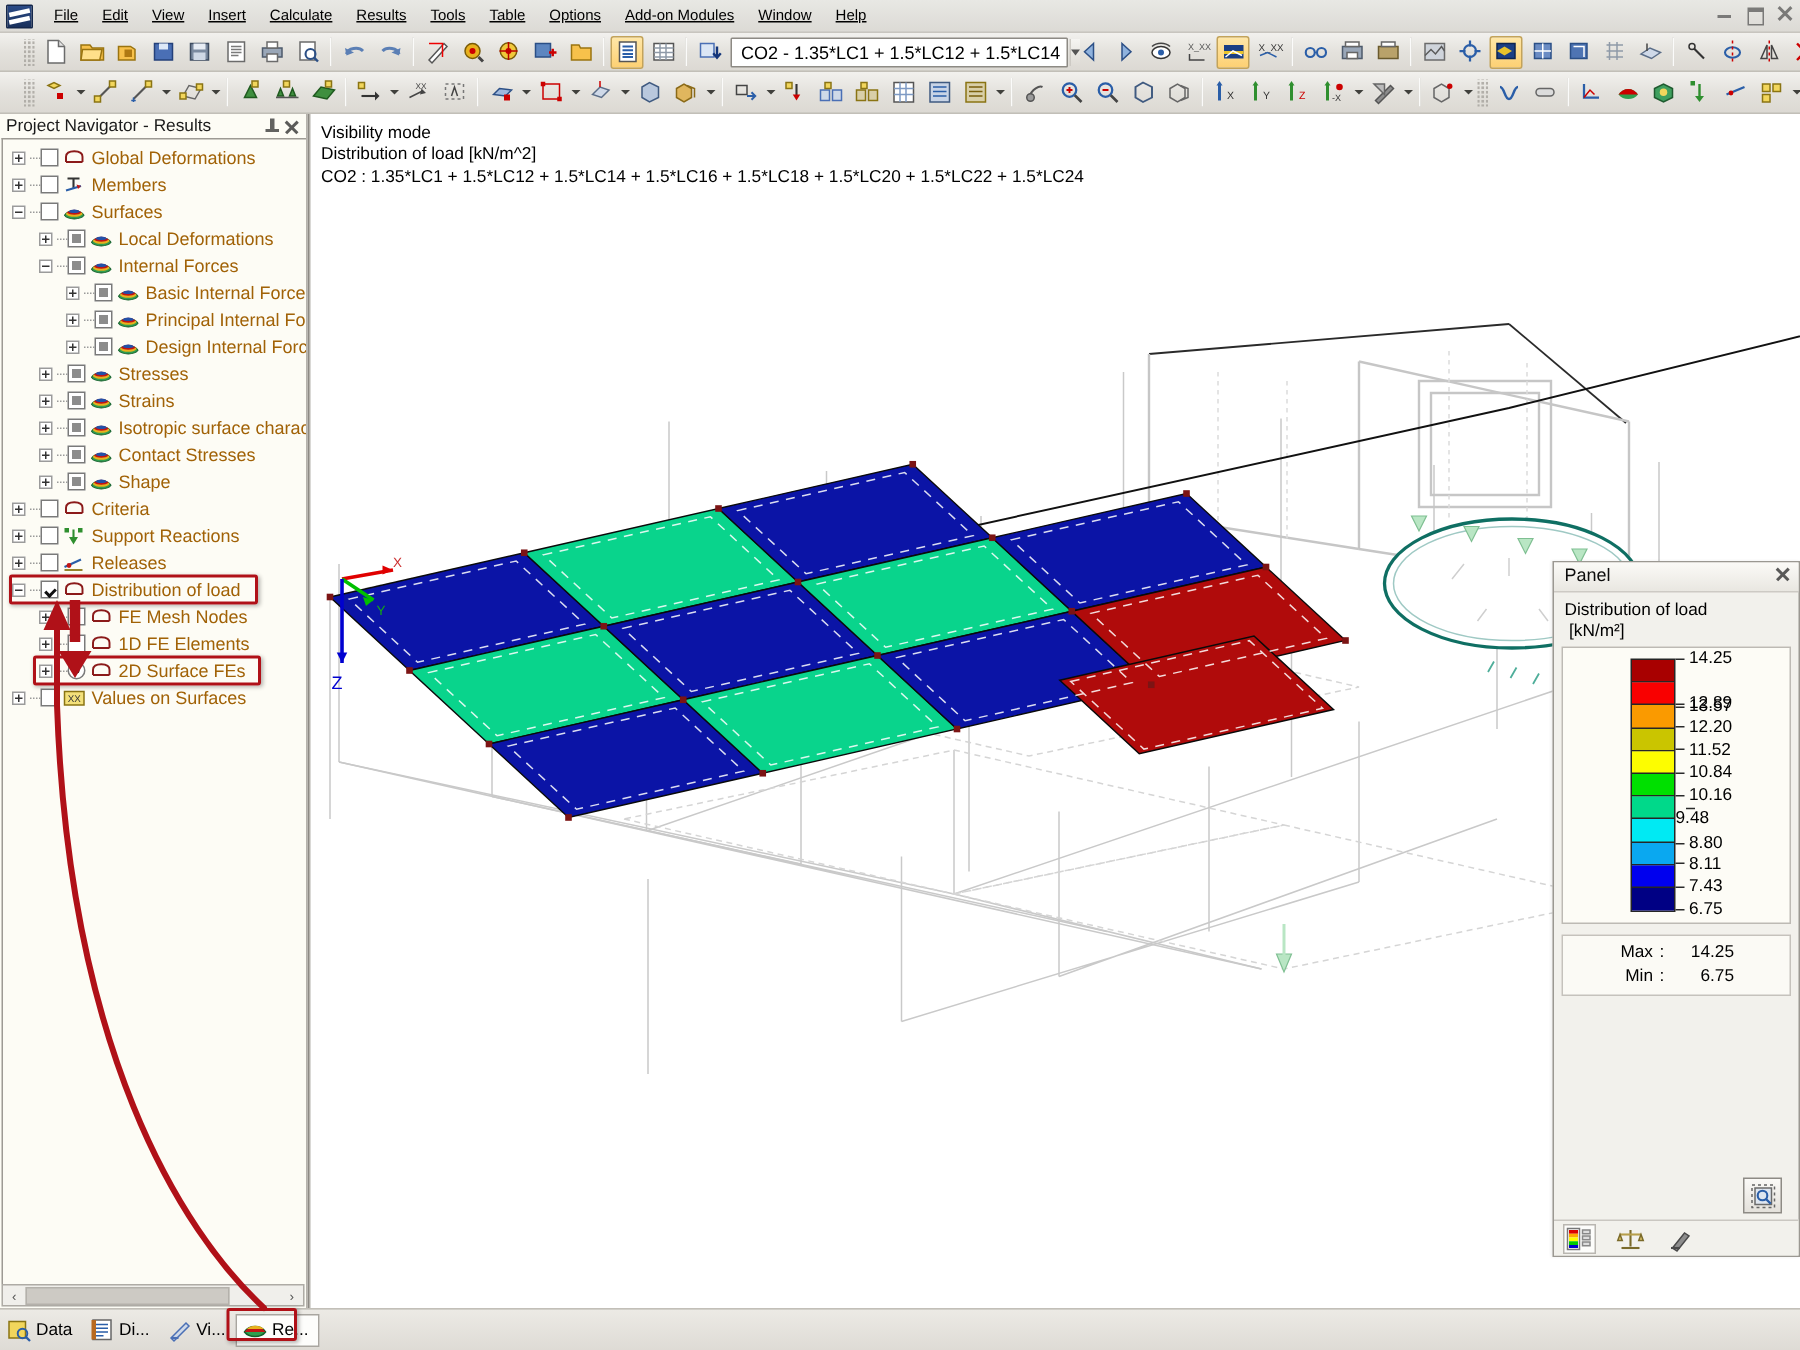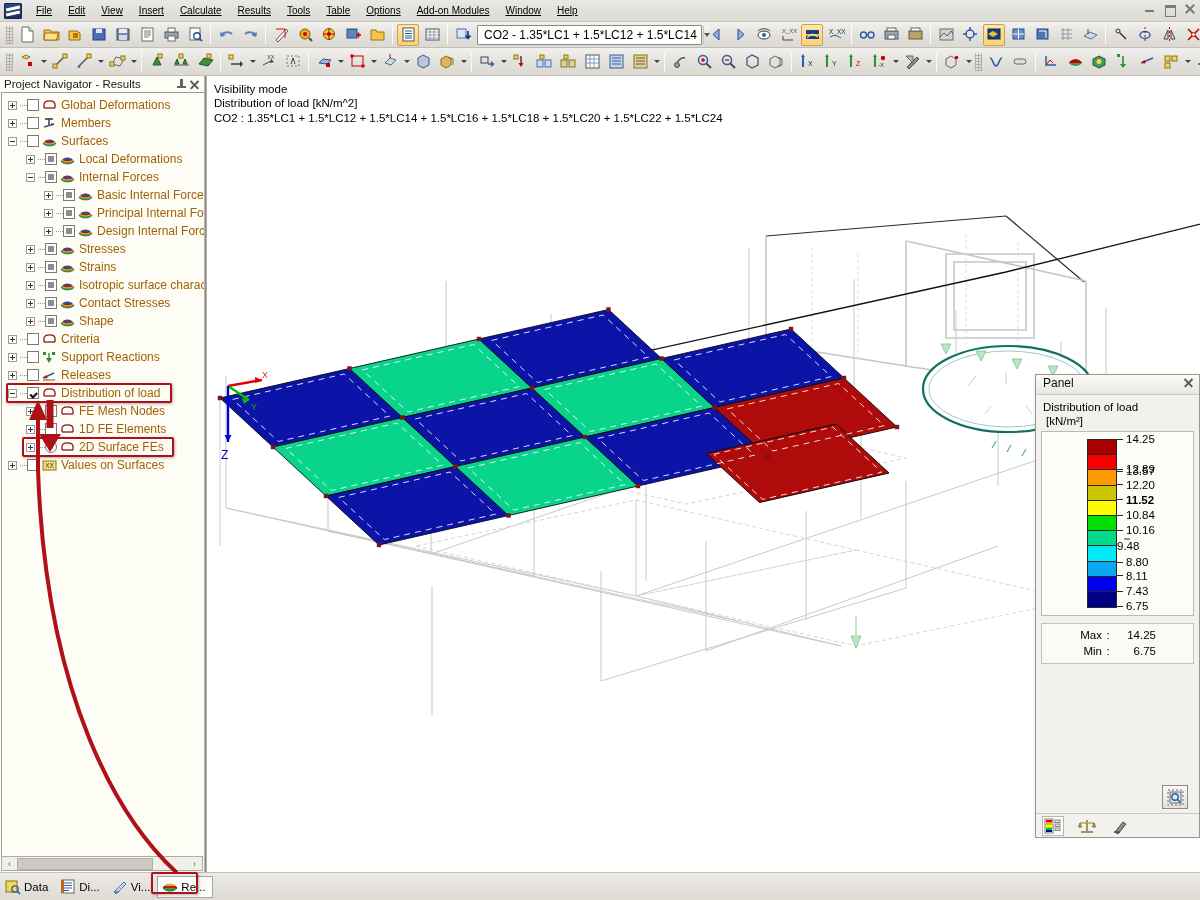--- a/index.html
+++ b/index.html
@@ -39,21 +39,21 @@
   .wbtn { width:13px; height:13px; position:relative; opacity:.62; }
   .wbtn.min:after{ content:""; position:absolute; left:2px; bottom:3px; width:9px; height:2px; background:#3a3a3a; }
   .wbtn.res:after{ content:""; position:absolute; left:2px; top:3px; width:9px; height:8px; border:1.6px solid #3a3a3a; border-top-width:3px; }
   .wbtn.cls:before,.wbtn.cls:after{ content:""; position:absolute; left:1px; top:6px; width:12px; height:2px; background:#3a3a3a; }
   .wbtn.cls:before{ transform:rotate(45deg);} .wbtn.cls:after{ transform:rotate(-45deg);}
 
   
   .toolbar {
     height:26px; background:linear-gradient(180deg,#f2f1ee 0%,#e3e1dc 52%,#dcd9d3 100%);
     border-bottom:1px solid #c2bfb8; display:flex; align-items:center;
-    padding:0 4px; flex:none; position:relative;
+    padding:0 14px; flex:none; position:relative;
   }
   .tb2 { height:28px; }
   .grip { width:7px; height:18px; margin:0 2px; flex:none;
     background-image:radial-gradient(circle, #a9a6a0 1px, transparent 1.2px);
     background-size:3px 3px; background-position:2px 1px; opacity:.85; }
   .sep { width:1px; height:19px; background:#b8b5ae; margin:0 3px; border-right:1px solid #fbfbfa; flex:none; }
   .ti {
     width:22px; height:22px; margin:0 1px; flex:none; position:relative;
     border:1px solid transparent; border-radius:2px; display:flex;
     align-items:center; justify-content:center;
@@ -1269,21 +1269,21 @@
                     <span>13.57</span>
                   </div>
                   <div class="tk" style="top: 30.4px;">
                     <i></i>
                     <span>12.89</span>
                   </div>
                   <div class="tk" style="top: 45.6px;">
                     <i></i>
                     <span>12.20</span>
                   </div>
-                  <div class="tk" style="top: 60.8px; font-weight: bold;">
+                  <div class="tk" style="top: 60.8px;">
                     <i></i>
                     <span>11.52</span>
                   </div>
                   <div class="tk" style="top: 76px;">
                     <i></i>
                     <span>10.84</span>
                   </div>
                   <div class="tk" style="top: 91.2px;">
                     <i></i>
                     <span>10.16</span>

